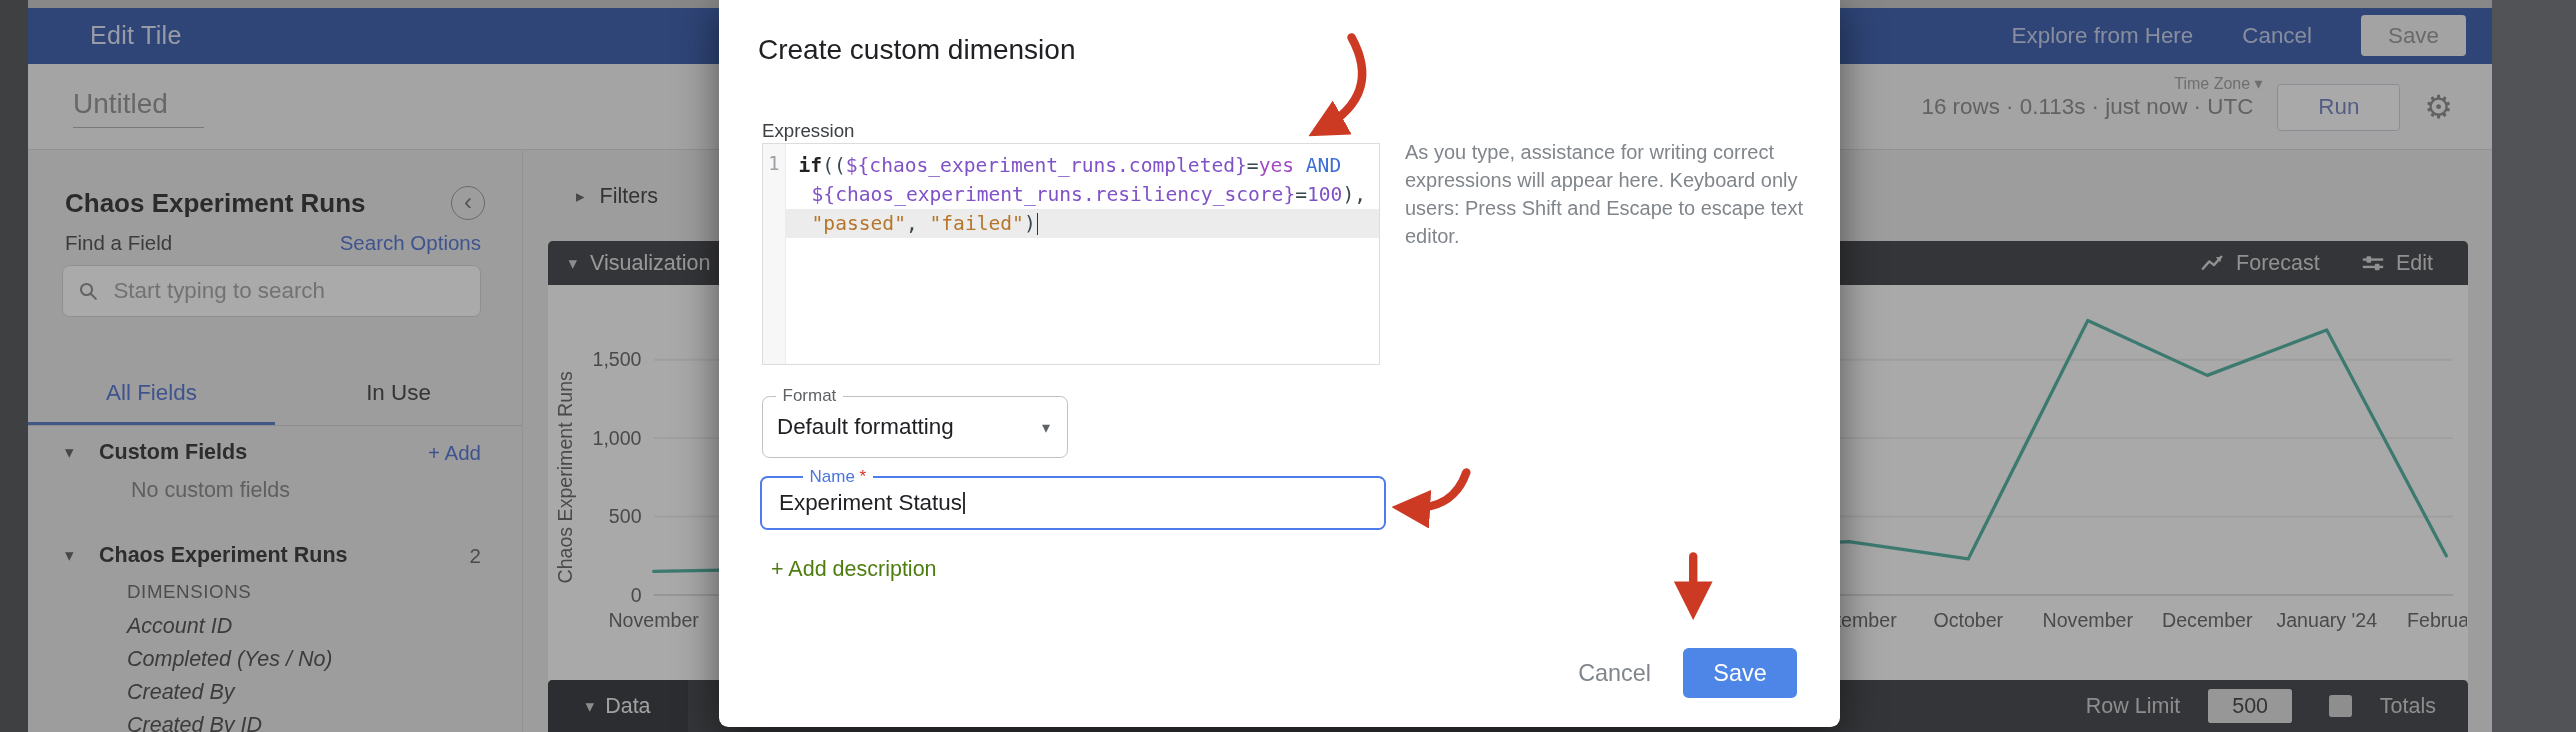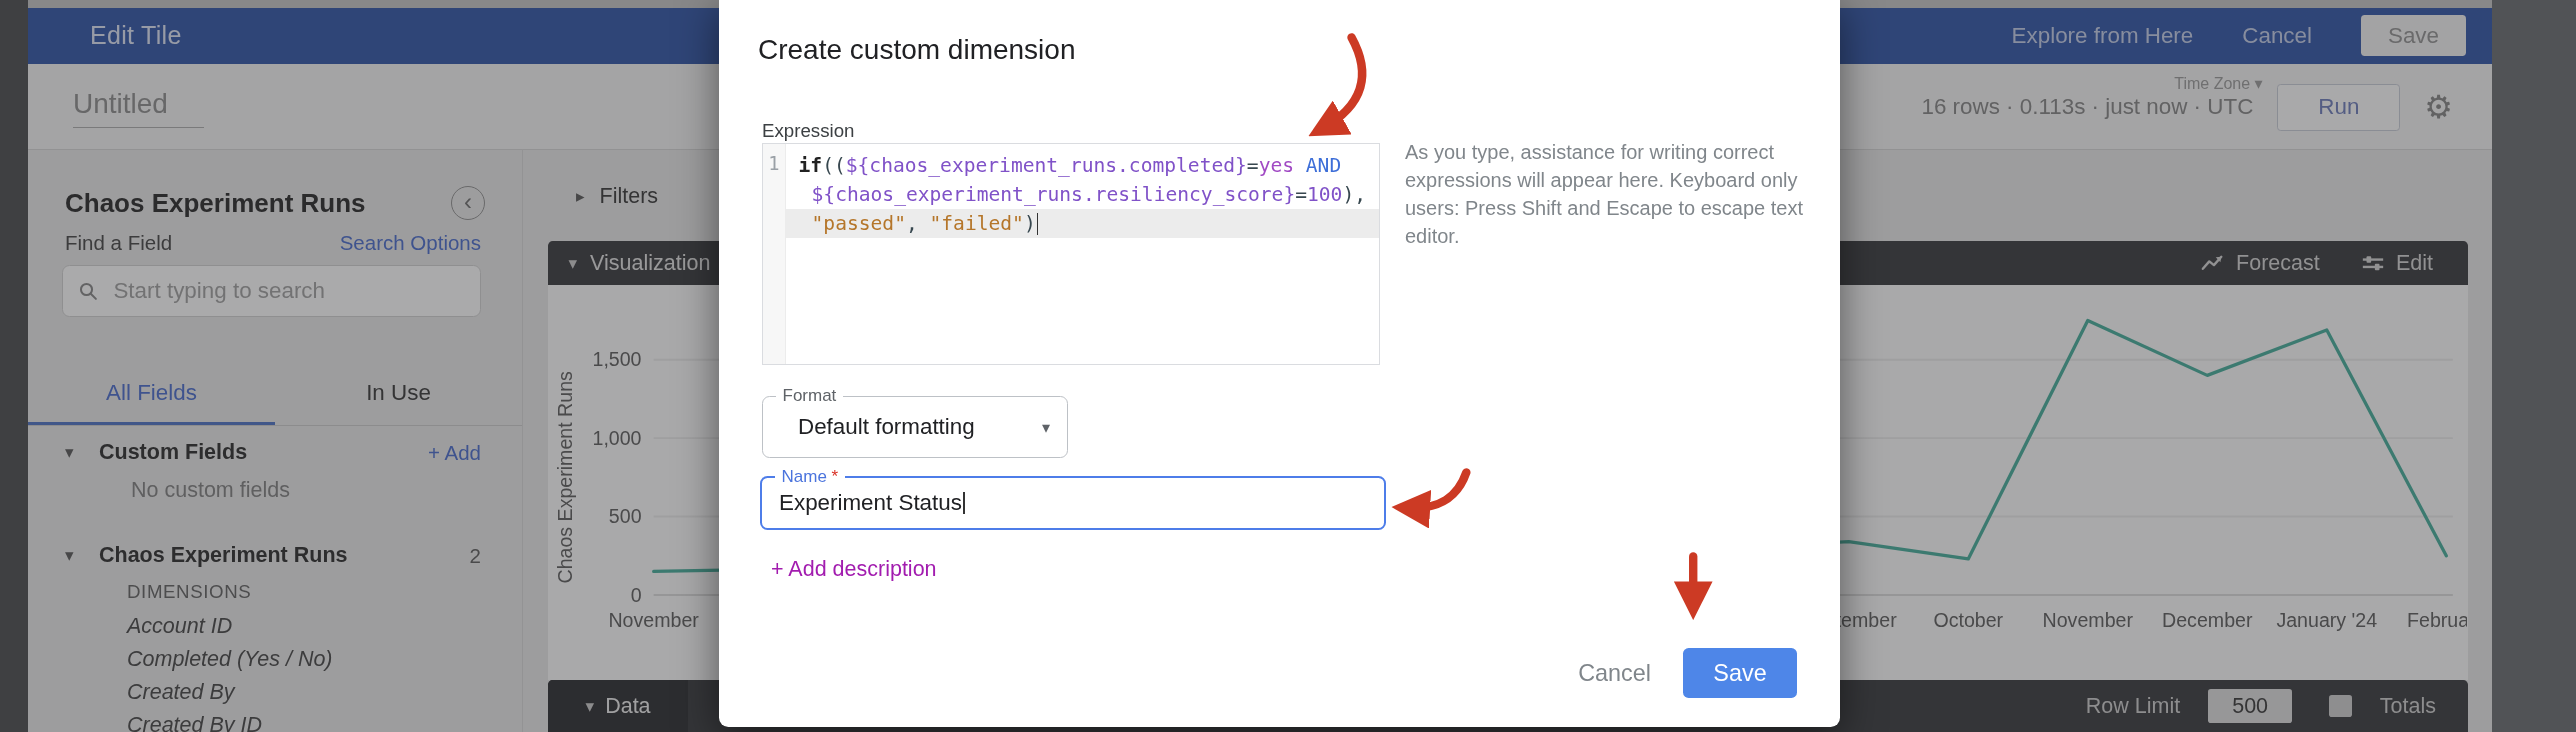--- a/index.html
+++ b/index.html
@@ -80,27 +80,27 @@
   .tok-str{color:#b5762a;}
   .tok-kw{color:#3d6ed8;}
   .tok-if{color:#222;font-weight:bold;}
   .tok-lit{color:#a14ac4;}
   .tok-num{color:#8052c8;}
   .text-cursor{display:inline-block;width:1.9px;height:22.4px;background:#333;vertical-align:text-bottom;margin-left:0.9px;}
   #expr-helper{position:absolute;left:686px;top:138px;width:416px;font-size:20px;line-height:28px;color:#80868b;}
   .mat-field{position:absolute;border:0.9px solid #bdc1c6;border-radius:7.5px;background:#fff;}
   .mat-label{position:absolute;top:-11.2px;left:13px;background:#fff;padding:0 6.5px;font-size:17px;color:#5f6368;white-space:nowrap;}
   #format-field{left:43px;top:396px;width:306px;height:62px;}
-  #format-value{position:absolute;left:35px;top:0;height:100%;display:flex;align-items:center;font-size:22.4px;color:#202124;}
+  #format-value{position:absolute;left:14px;top:0;height:100%;display:flex;align-items:center;font-size:22.4px;color:#202124;}
   #format-caret{position:absolute;right:17px;top:0;height:100%;display:flex;align-items:center;font-size:16px;color:#5f6368;}
   #name-field{left:41px;top:476px;width:626px;height:54px;border:2.3px solid #4e7de9;}
-  #name-field .mat-label{color:#4b74dd;}
+  #name-field .mat-label{color:#4b74dd;margin-left:28px;}
   .req-star{color:#d93025;}
   #name-value{position:absolute;left:17px;top:0;height:100%;display:flex;align-items:center;font-size:22.4px;color:#202124;}
-  #add-desc{position:absolute;left:52px;top:557px;font-size:21.5px;color:#a21caf;cursor:pointer;}
+  #add-desc{position:absolute;left:52px;top:557px;font-size:21.5px;color:#4d7c0f;cursor:pointer;}
   #modal-footer{position:absolute;right:43px;top:648px;display:flex;align-items:center;gap:32px;}
   #modal-cancel{font-size:23.4px;color:#80868b;cursor:pointer;}
   #modal-save{width:114px;height:50px;background:#4e86e8;border-radius:5.6px;color:#fff;font-size:23.4px;display:flex;align-items:center;justify-content:center;cursor:pointer;}
   #arrows{position:absolute;left:0;top:0;width:2576px;height:732px;z-index:70;pointer-events:none;}
   svg text{font-family:"Liberation Sans",sans-serif;}
 </style>
 </head>
 <body>
 
 <div id="frame">

